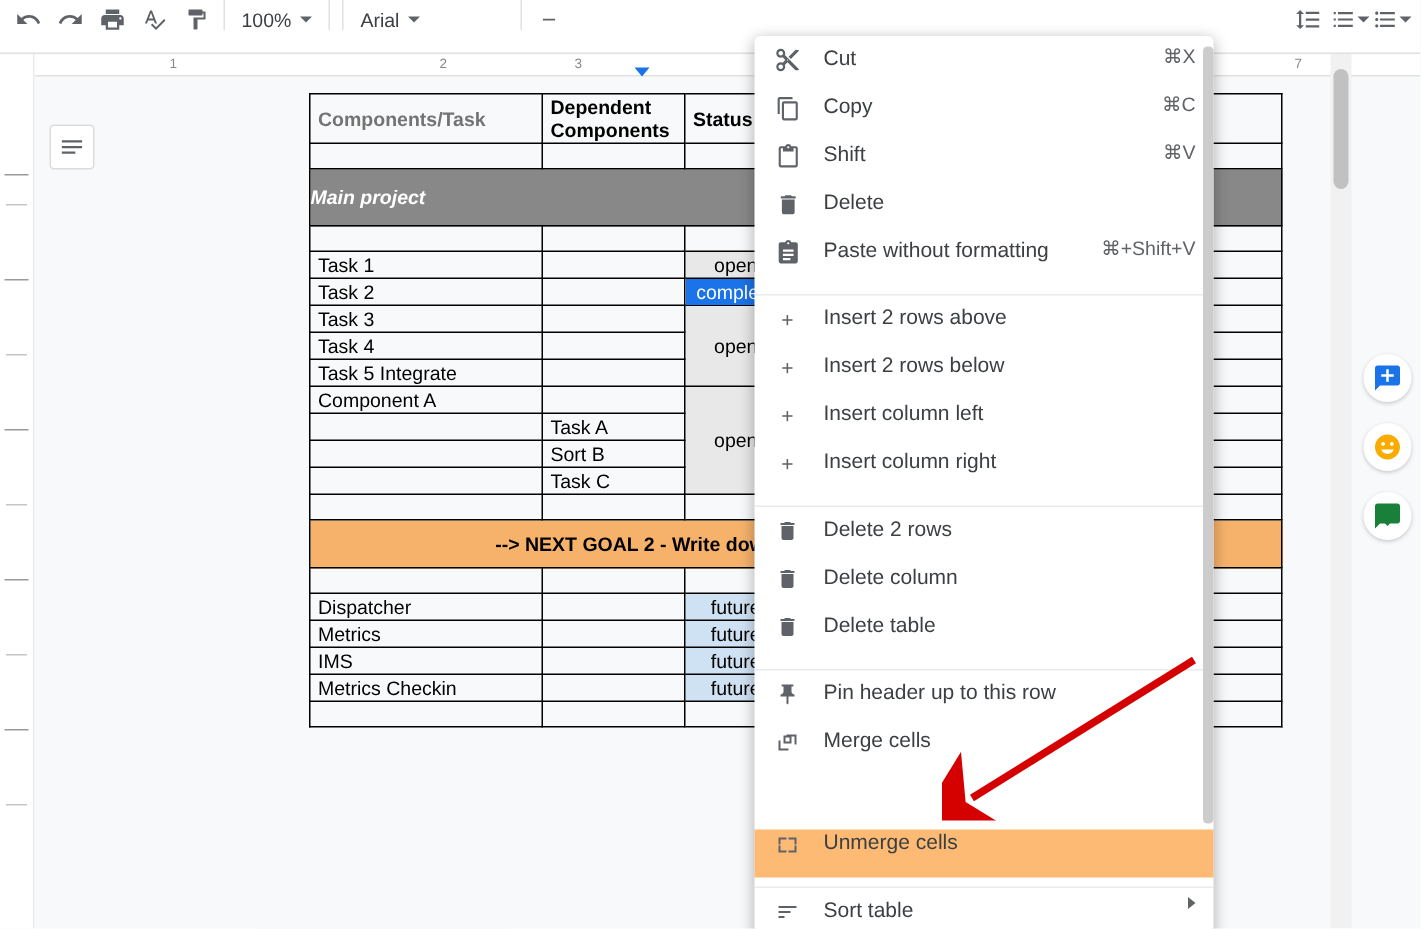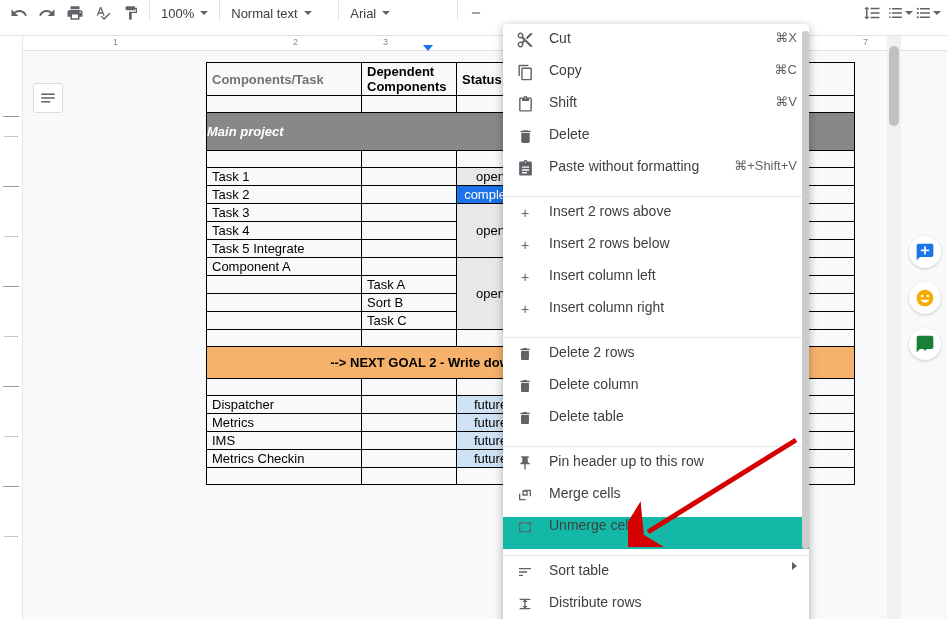--- a/index.html
+++ b/index.html
@@ -34,21 +34,21 @@
 .blank-row td { height: 14px; }
 .st-open { background: #e8e8e8; text-align: center; }
 .st-complete { background: #1a73e8; color: #fff; text-align: center; }
 .st-future { background: #cfe2f3; text-align: center; }
 .goalrow { background: #f6b26b; font-weight: bold; text-align: center; }
 .dd { position: relative; }
 .dd::after { content: ''; position: absolute; right: 2px; top: 50%; margin-top: -2px; border-left: 4px solid transparent; border-right: 4px solid transparent; border-top: 4px solid #666; }
 
 .ctxmenu { position: absolute; left: 503px; top: 24px; width: 306px; background: #fff; box-shadow: 0 2px 10px rgba(0,0,0,0.3); border-radius: 4px; padding: 6px 0; z-index: 100; font-size: 14px; }
 .ctxmenu .mi { display: flex; align-items: flex-start; height: 32px; padding: 0 12px; cursor: pointer; color: #3c4043; }
-.ctxmenu .mi.hl { background: #14b8a6; }
+.ctxmenu .mi.hl { background: #fdba74; margin-top: 36px; }
 .ctxmenu .mi .ico { width: 20px; height: 20px; margin-right: 14px; display: flex; align-items: center; justify-content: center; color: #5f6368; flex-shrink: 0; }
 .ctxmenu .mi .lbl { flex: 1; }
 .ctxmenu .mi .sc { color: #5f6368; font-size: 13px; }
 .ctxmenu .mi .sub { width: 0; height: 0; border-left: 5px solid #5f6368; border-top: 4px solid transparent; border-bottom: 4px solid transparent; }
 .ctxmenu .msep { height: 1px; background: #e8eaed; margin: 6px 0; }
 .ctxscroll { position: absolute; right: 0; top: 7px; width: 7px; height: 518px; background: #ccc; border-radius: 3px; }
 
 .arrow { position: absolute; z-index: 200; pointer-events: none; }
 
 .side-tools { position: absolute; right: 0; top: 200px; width: 45px; display: flex; flex-direction: column; align-items: center; gap: 14px; }
@@ -85,24 +85,20 @@
       <svg width="16" height="16" viewBox="0 0 24 24">
         <path fill="currentColor" d="M18 4V3c0-.55-.45-1-1-1H5c-.55 0-1 .45-1 1v4c0 .55.45 1 1 1h12c.55 0 1-.45 1-1V6h1v4H9v11c0 .55.45 1 1 1h2c.55 0 1-.45 1-1v-9h8V4h-3z"></path>
       </svg>
     </div>
   <div class="sep"></div>
   <div class="selbox">
       <span>100%</span>
       <span class="caret-d"></span>
     </div>
   <div class="sep"></div>
-  <div class="selbox" style="width:108px">
-      <span>Normal text</span>
-      <span class="caret-d"></span>
-    </div>
   <div class="sep"></div>
   <div class="selbox" style="width:108px">
       <span>Arial</span>
       <span class="caret-d"></span>
     </div>
   <div class="sep"></div>
   <div class="tbtn">
       <svg width="14" height="14" viewBox="0 0 24 24">
         <path fill="currentColor" d="M19 13H5v-2h14v2z"></path>
       </svg>

